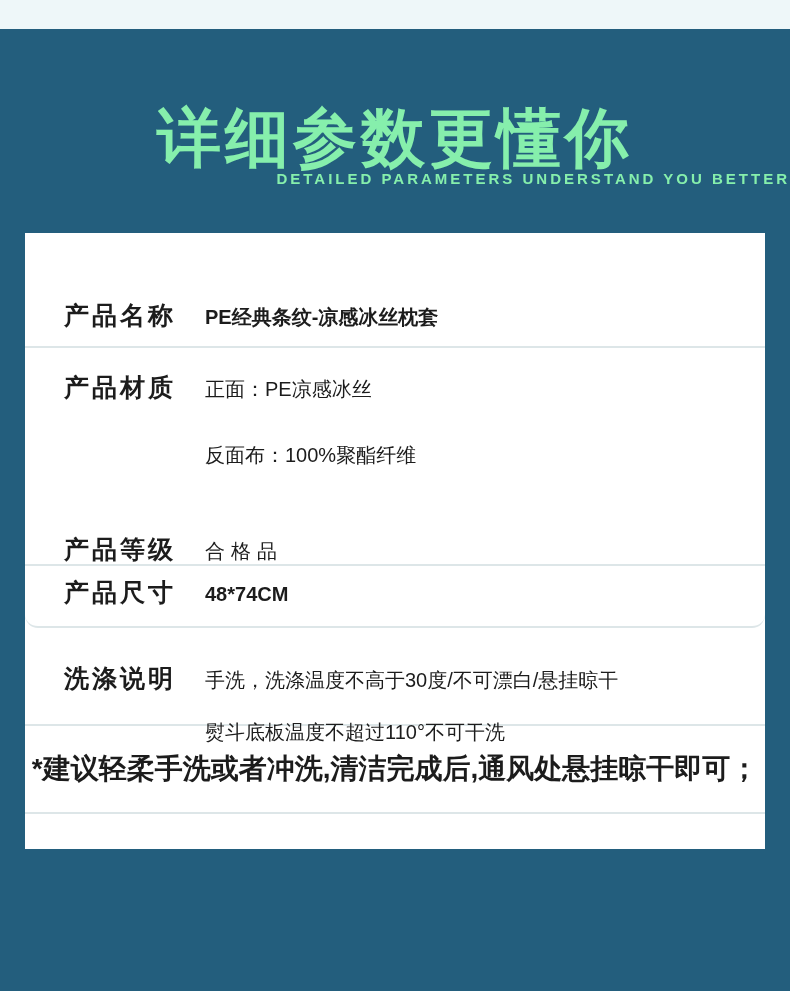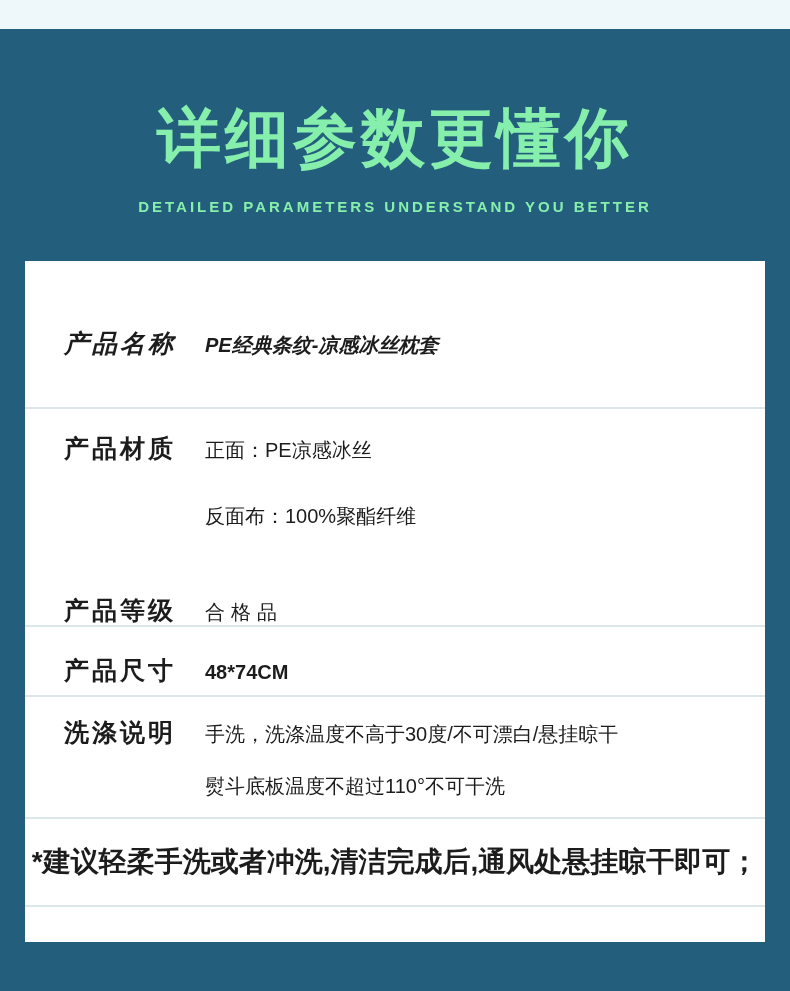--- a/index.html
+++ b/index.html
@@ -24,26 +24,26 @@
   }
   .hero-title {
     margin: 0;
     font-size: 64px;
     font-weight: 900;
     letter-spacing: 4px;
     line-height: 1;
     white-space: nowrap;
   }
   .hero-subtitle {
-    margin-top: 28px;
     font-size: 15px;
     font-weight: 700;
     letter-spacing: 3px;
     line-height: 1.2;
     white-space: nowrap;
+    text-align: right;
   }
 
   .card {
     width: 740px;
     margin: 45px auto 0;
     background: #ffffff;
   }
   .row {
     box-sizing: border-box;
     border-bottom: 2px solid #dde6e8;
@@ -65,26 +65,26 @@
   }
   .spec-value {
     font-size: 20px;
     font-weight: 400;
     line-height: 28px;
     white-space: nowrap;
   }
   .spec-value.bold { font-weight: 700; }
   .spec-value.spread { letter-spacing: 6px; }
 
-  .row-name { height: 148px; padding-top: 68px; font-style: italic; }
+  .row-name { height: 115px; padding-top: 68px; }
   .row-material { height: 218px; padding-top: 25px; }
   .row-material .line2 { margin-top: 38px; }
   .row-material .grade-line { margin-top: 66px; }
-  .row-size { height: 70px; padding-top: 29px; }
-  .row-wash { height: 122px; padding-top: 21px; }
+  .row-size { height: 62px; padding-top: 12px; border-radius: 13px; }
+  .row-wash { height: 98px; padding-top: 36px; }
   .row-wash .line2 { margin-top: 24px; }
   .row-note {
     height: 88px;
     display: flex;
     align-items: center;
     justify-content: center;
   }
   .note-text {
     font-size: 28px;
     font-weight: 700;

